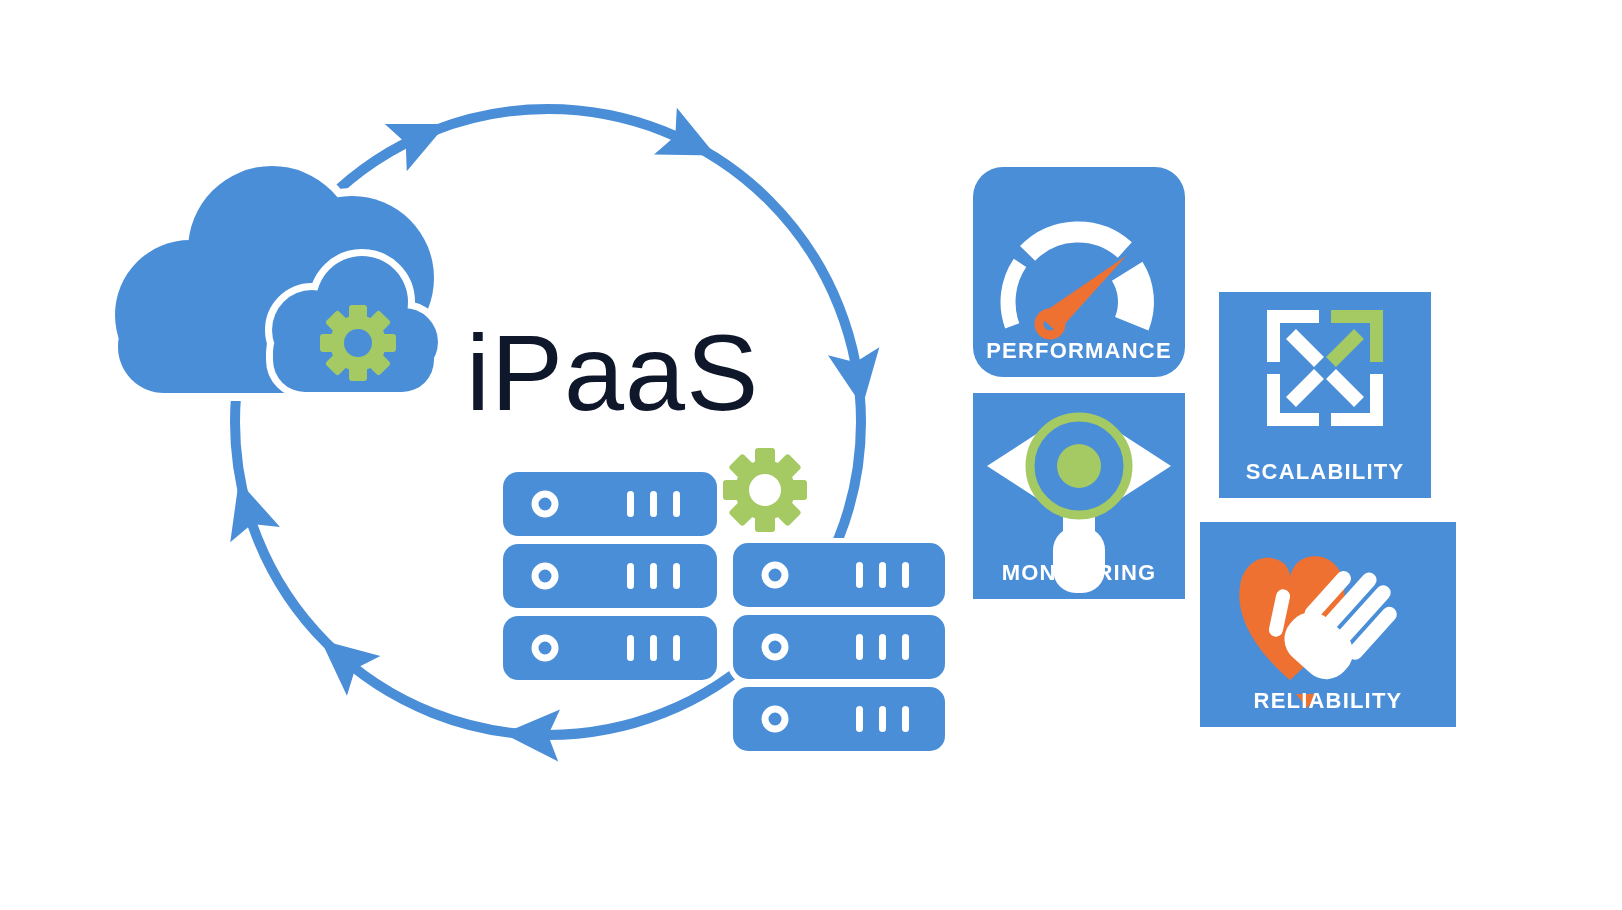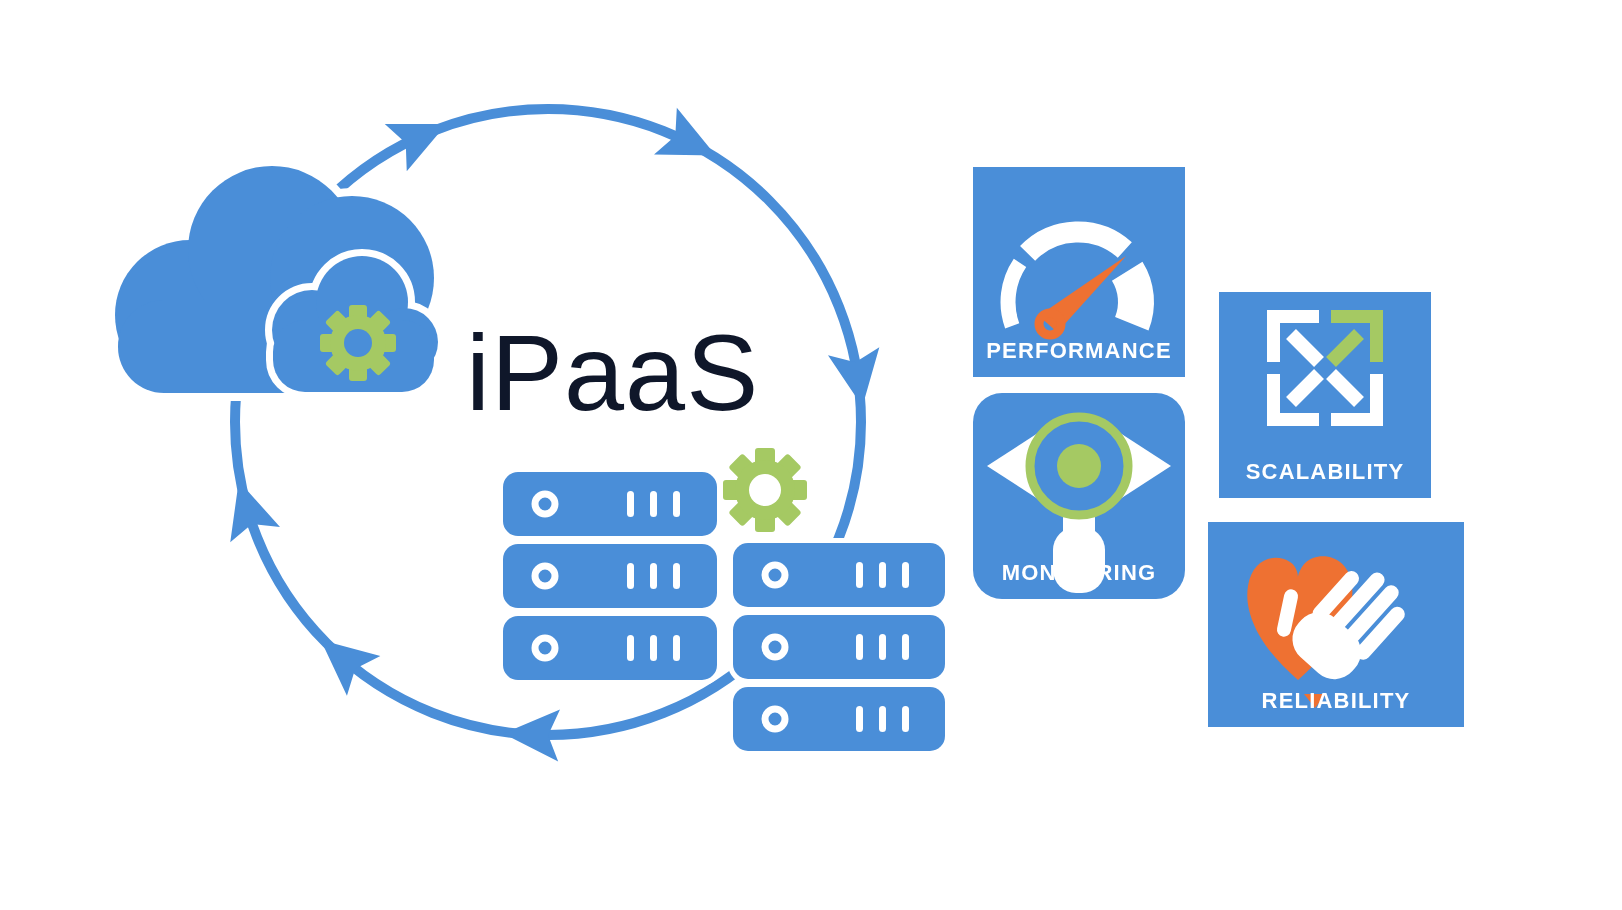--- a/index.html
+++ b/index.html
@@ -15,24 +15,24 @@
     color:#0f172a;
     margin-top:32px;
   }
   .tile{position:absolute;background:#4a8ed8;}
   .tile-icon{position:absolute;left:0;top:0;}
   .tile-label{
     position:absolute;left:0;right:0;bottom:14px;
     text-align:center;color:#ffffff;font-weight:700;
     font-size:22px;letter-spacing:1.2px;line-height:24px;
   }
-  #tile-performance{left:973px;top:167px;width:212px;height:210px;}
-  #tile-monitoring {left:973px;top:393px;width:212px;height:206px;border-radius:29px;}
+  #tile-performance{left:973px;top:167px;width:212px;height:210px;border-radius:30px;}
+  #tile-monitoring {left:973px;top:393px;width:212px;height:206px;}
   #tile-scalability{left:1219px;top:292px;width:212px;height:206px;}
-  #tile-reliability{left:1200px;top:522px;width:256px;height:205px;margin-left:8px;}
+  #tile-reliability{left:1200px;top:522px;width:256px;height:205px;}
 </style>
 </head>
 <body>
 
 <div class="canvas">
 
   <svg class="flow-svg" width="1622" height="910" viewBox="0 0 1622 910">
 
     <g>
       <circle cx="548" cy="422" r="313" fill="none" stroke="#4a8ed8" stroke-width="10"></circle>

